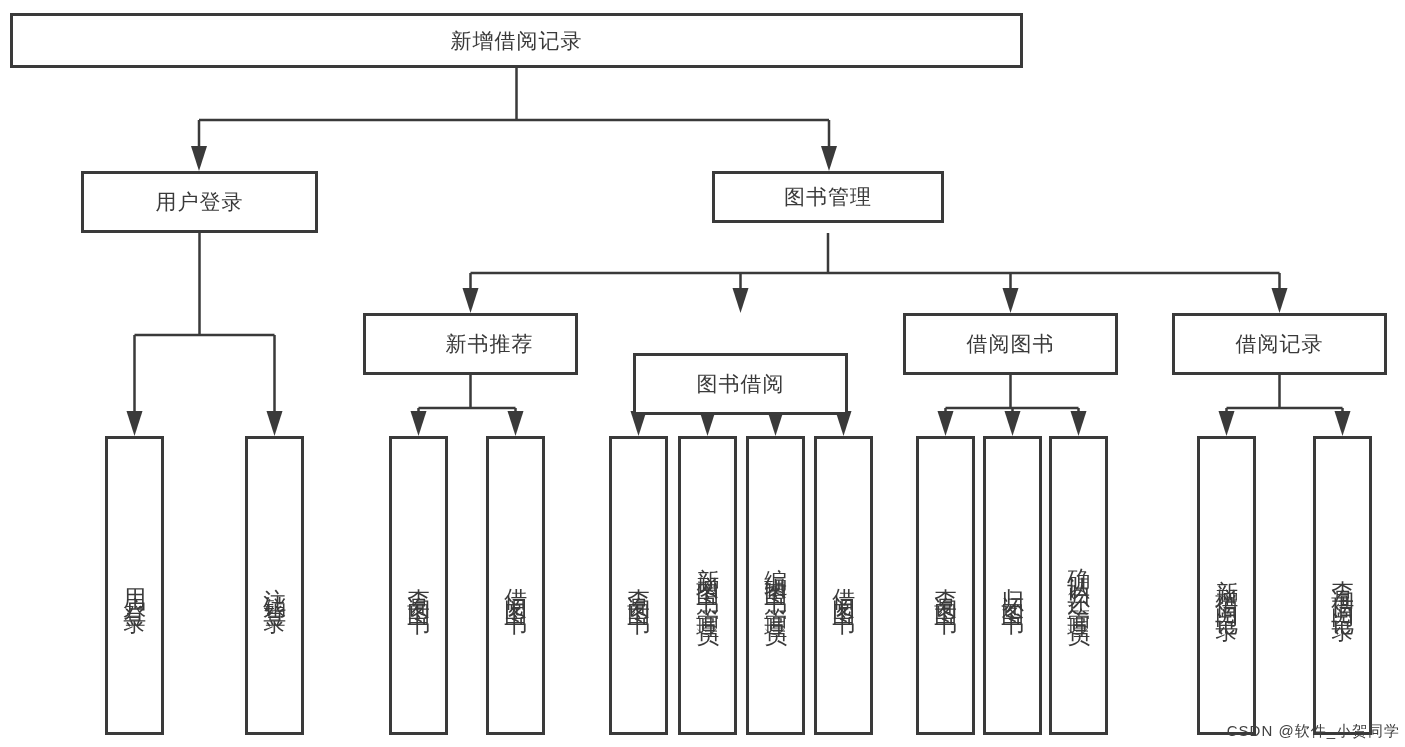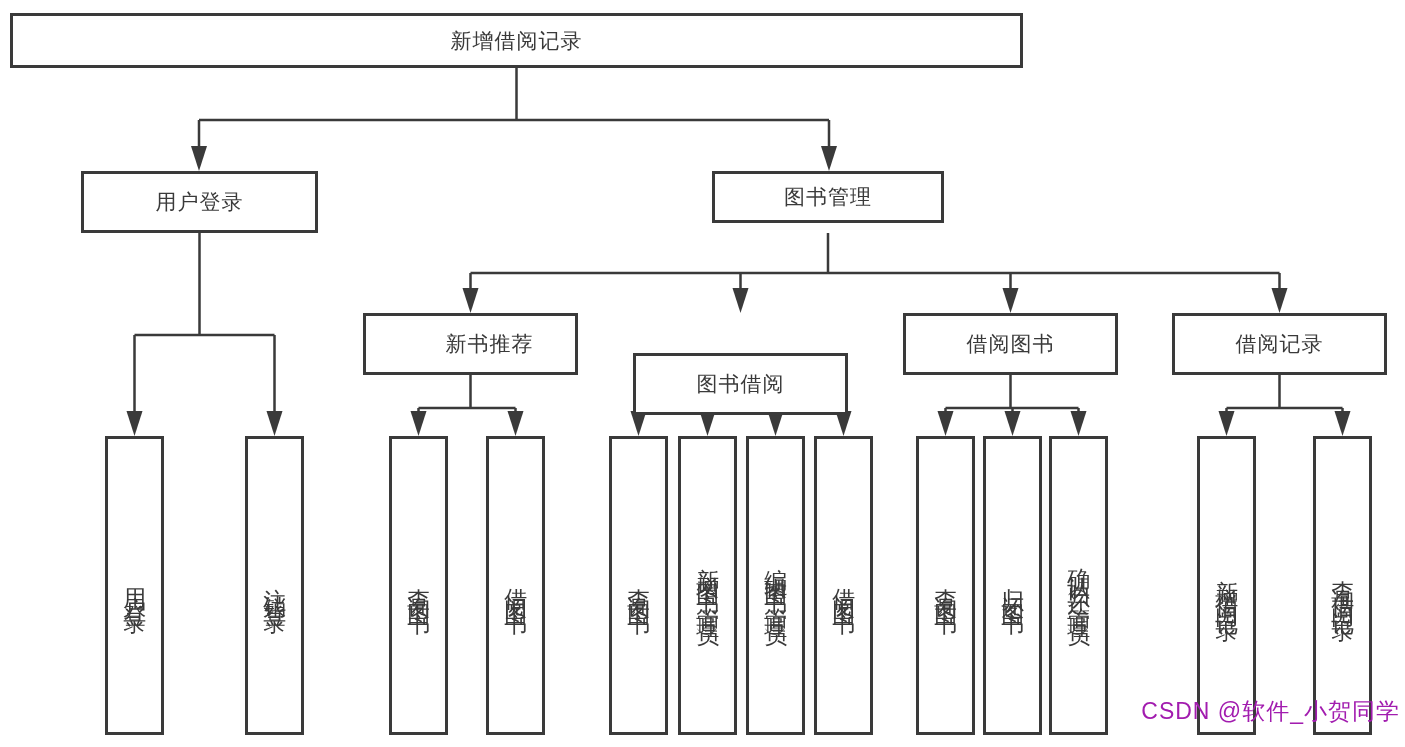--- a/index.html
+++ b/index.html
@@ -45,23 +45,23 @@
   .v-label {
     writing-mode: vertical-lr;
     font-size: 23px;
     line-height: 1.2;
     letter-spacing: 8px;
     white-space: nowrap;
   }
   .watermark {
     position: absolute;
     right: 5px;
-    bottom: 20px;
-    font-size: 23px;
-    color: #a21caf;
+    bottom: 6px;
+    font-size: 15px;
+    color: #404040;
     letter-spacing: 1px;
     z-index: 10;
     white-space: nowrap;
   }
 </style>
 </head>
 <body>
 
 <div class="canvas">
 

